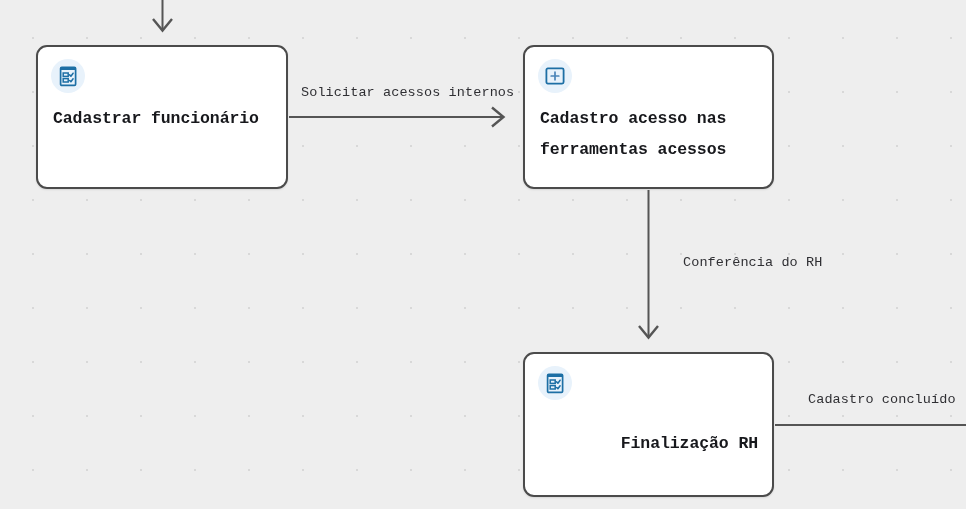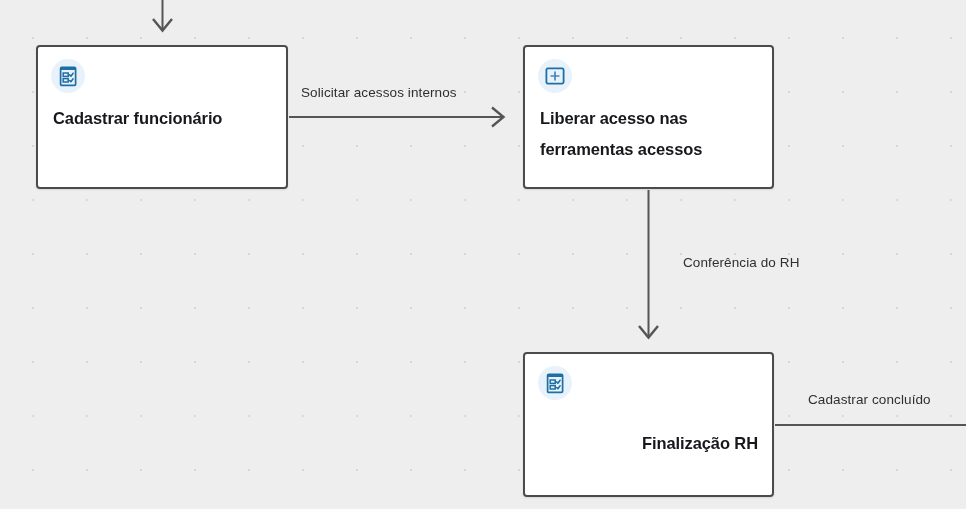--- a/index.html
+++ b/index.html
@@ -19,20 +19,21 @@
   
   #canvas {
     position: relative;
     width: 966px;
     height: 509px;
     background-color: #eeeeee;
     background-image:
       radial-gradient(circle, #d8d8d8 1.1px, rgba(0,0,0,0) 1.2px);
     background-size: 54px 54px;
     background-position: 6px 11px;
+    font-family: Liberation Mono, monospace;
   }
 
   
   #edges {
     position: absolute;
     left: 0; top: 0;
     width: 966px;
     height: 509px;
     pointer-events: none;
   }
@@ -57,21 +58,21 @@
     color: #2f2f33;
     white-space: nowrap;
     letter-spacing: 0.1px;
   }
 
   
   .node {
     position: absolute;
     background: #ffffff;
     border: 2px solid #4b4b4b;
-    border-radius: 4px;
+    border-radius: 11px;
     box-shadow: 0 1px 2px rgba(0,0,0,0.10);
   }
   .node-icon-wrap {
     position: absolute;
     left: 13px;
     top: 12px;
     width: 34px;
     height: 34px;
     border-radius: 50%;
     background: #e8f2fb;
@@ -121,21 +122,21 @@
 
     <g>
       <path class="edge-path" d="M 775 425 L 972 425"></path>
     </g>
   </svg>
 
   <div class="edge-label" style="left:301px; top:85px;">Solicitar acessos internos</div>
 
   <div class="edge-label" style="left:683px; top:255px;">Conferência do RH</div>
 
-  <div class="edge-label" style="left:808px; top:392px;">Cadastrar concluído</div>
+  <div class="edge-label" style="left:808px; top:392px;">Cadastro concluído</div>
 
   <div class="node" id="node-cadastrar">
     <div class="node-icon-wrap">
       <svg width="19" height="21" viewBox="0 0 19 21" xmlns="http://www.w3.org/2000/svg">
         <rect x="1.6" y="1.4" width="15" height="18" rx="1.2" fill="none" stroke="#1d6fa5" stroke-width="1.7"></rect>
         <rect x="1.6" y="1.4" width="15" height="2.6" fill="#1d6fa5"></rect>
         <rect x="4.2" y="7.0" width="5.0" height="3.4" fill="none" stroke="#1d6fa5" stroke-width="1.5"></rect>
         <rect x="4.2" y="12.6" width="5.0" height="3.4" fill="none" stroke="#1d6fa5" stroke-width="1.5"></rect>
         <path d="M 10.6 8.9 L 11.9 10.2 L 14.1 7.2" fill="none" stroke="#1d6fa5" stroke-width="1.5" stroke-linecap="round" stroke-linejoin="round"></path>
         <path d="M 10.6 14.5 L 11.9 15.8 L 14.1 12.8" fill="none" stroke="#1d6fa5" stroke-width="1.5" stroke-linecap="round" stroke-linejoin="round"></path>
@@ -147,21 +148,21 @@
   </div>
 
   <div class="node" id="node-liberar">
     <div class="node-icon-wrap">
       <svg width="20" height="18" viewBox="0 0 20 18" xmlns="http://www.w3.org/2000/svg">
         <rect x="1.4" y="1.4" width="17.2" height="15.2" rx="1.5" fill="none" stroke="#1d6fa5" stroke-width="1.8"></rect>
         <path d="M 10 5.2 L 10 12.8 M 6.2 9 L 13.8 9" stroke="#4a84b8" stroke-width="1.7" stroke-linecap="round"></path>
       </svg>
     </div>
     <div class="node-title">
-      <div>Liberar acesso nas</div>
+      <div>Cadastro acesso nas</div>
       <div>ferramentas acessos</div>
     </div>
   </div>
 
   <div class="node" id="node-final">
     <div class="node-icon-wrap">
       <svg width="19" height="21" viewBox="0 0 19 21" xmlns="http://www.w3.org/2000/svg">
         <rect x="1.6" y="1.4" width="15" height="18" rx="1.2" fill="none" stroke="#1d6fa5" stroke-width="1.7"></rect>
         <rect x="1.6" y="1.4" width="15" height="2.6" fill="#1d6fa5"></rect>
         <rect x="4.2" y="7.0" width="5.0" height="3.4" fill="none" stroke="#1d6fa5" stroke-width="1.5"></rect>

